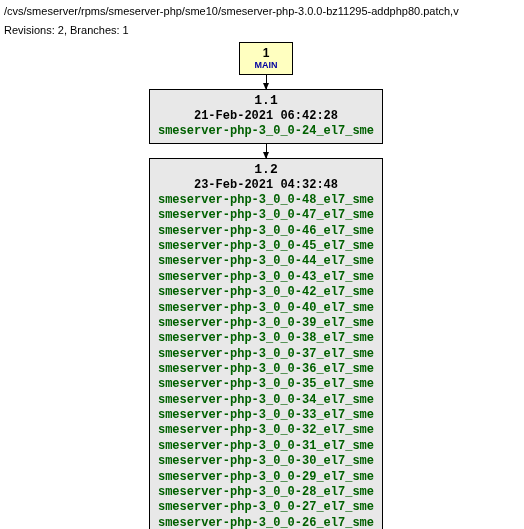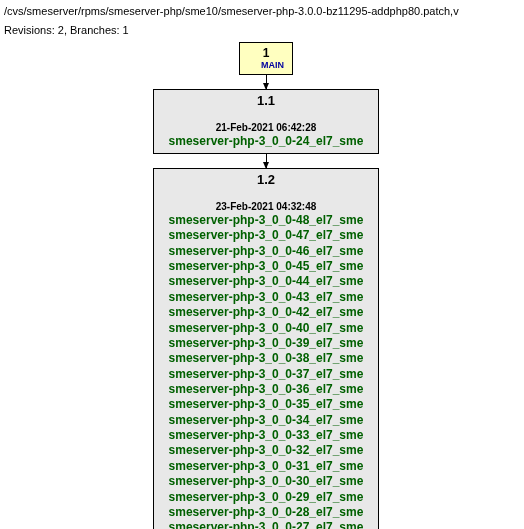--- a/index.html
+++ b/index.html
@@ -31,33 +31,32 @@
     width: 36px;
   }
   .node-main .num {
     font-size: 12px;
     font-weight: bold;
   }
   .node-main .lbl {
     font-size: 9px;
     font-weight: bold;
     color: #0000a0;
-    text-align: right;
   }
   .node-rev {
     background: #e8e8e8;
   }
   .node-rev .ver {
     font-size: 13px;
     font-weight: bold;
   }
   .node-rev .date {
-    font-size: 10px;
+    font-size: 12px;
     font-weight: bold;
-    margin: 14px 0 1px 0;
+    margin: 1px 0 1px 0;
   }
   .node-rev .tag {
     font-size: 12px;
     font-weight: bold;
     color: #006000;
     line-height: 1.28;
   }
   .node-rev .head {
     font-size: 12px;
     font-weight: bold;
@@ -78,20 +77,21 @@
     height: 0;
     border-left: 3.5px solid transparent;
     border-right: 3.5px solid transparent;
     border-top: 7px solid #000;
   }
   .conn-short {
     height: 14px;
   }
   .wide {
     min-width: 208px;
+    font-family: Liberation Mono, monospace;
   }
 </style>
 </head>
 <body>
 
 <div class="header-text">/cvs/smeserver/rpms/smeserver-php/sme10/smeserver-php-3.0.0-bz11295-addphp80.patch,v</div>
 <div class="header-text">Revisions: 2, Branches: 1</div>
 
 <div class="tree">
 

